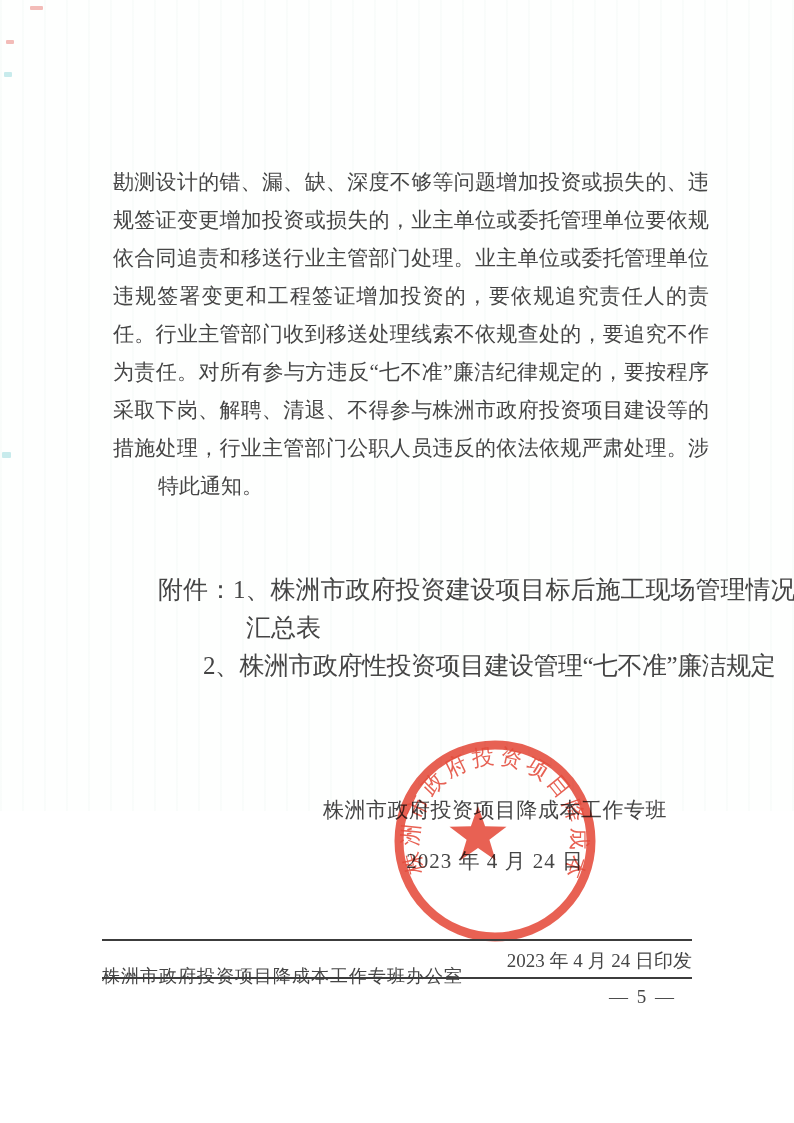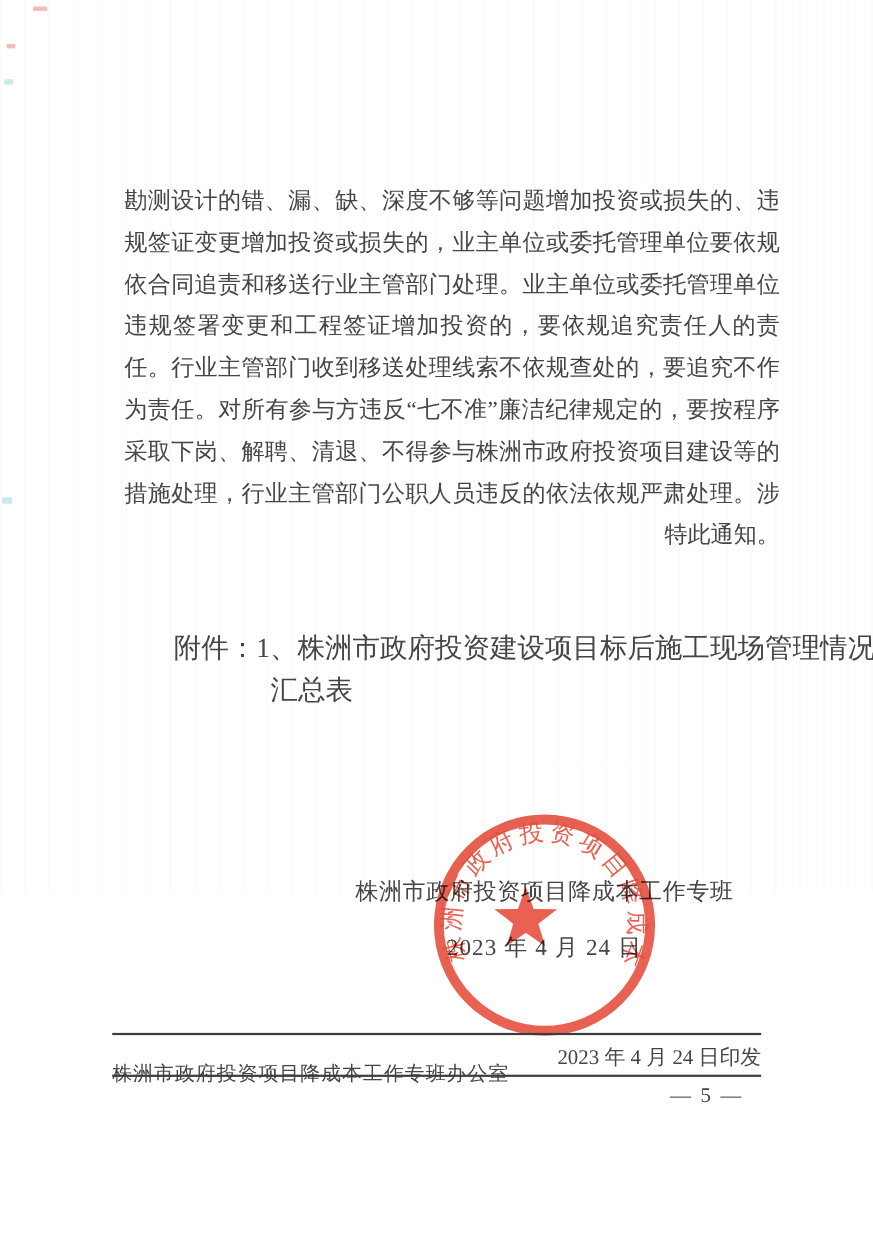--- a/index.html
+++ b/index.html
@@ -29,21 +29,21 @@
   .bodytext{
     position:absolute;left:113px;top:163px;width:596px;
     font-size:21px;color:var(--ink);
   }
   .bline{height:38px;line-height:38px;white-space:nowrap;}
   .bline.just{
     white-space:normal;
     text-align:justify;text-align-last:justify;text-justify:inter-character;
     overflow:hidden;
   }
-  .closing{height:38px;line-height:38px;padding-left:45px;text-align:right;}
+  .closing{height:38px;line-height:38px;padding-left:45px;}
 
   
   .attachments{
     position:absolute;left:113px;top:571px;width:620px;
     font-size:25px;line-height:38px;color:var(--ink);
   }
   .att-line{height:38px;white-space:nowrap;}
   .att-line.l1{padding-left:45px;}
   .att-line.l2{padding-left:133px;}
   .att-line.l3{padding-left:90px;letter-spacing:-0.5px;}
@@ -107,20 +107,23 @@
     <div class="closing">特此通知。</div>
   </section>
 
   <section class="attachments">
     <div class="att-line l1">
       <span>附件：</span><span>1、</span><span>株洲市政府投资建设项目标后施工现场管理情况</span>
     </div>
     <div class="att-line l2">
       <span>汇总表</span>
     </div>
+    <div class="att-line l3">
+      <span>2、</span><span>株洲市政府性投资项目建设管理“七不准”廉洁规定</span>
+    </div>
   </section>
 
   <section class="signature">
     <div class="sig-org">株洲市政府投资项目降成本工作专班</div>
     <div class="sig-date">2023 年 4 月 24 日</div>
   </section>
 
   <svg class="seal" viewBox="0 0 212 212" aria-hidden="true">
     <circle class="ring" cx="105" cy="105" r="96"></circle>
     <polygon class="star" points="88,70 95.1,90.3 116.5,90.7 99.4,103.7 105.6,124.3 88,112 70.4,124.3 76.6,103.7 59.5,90.7 80.9,90.3"></polygon>

